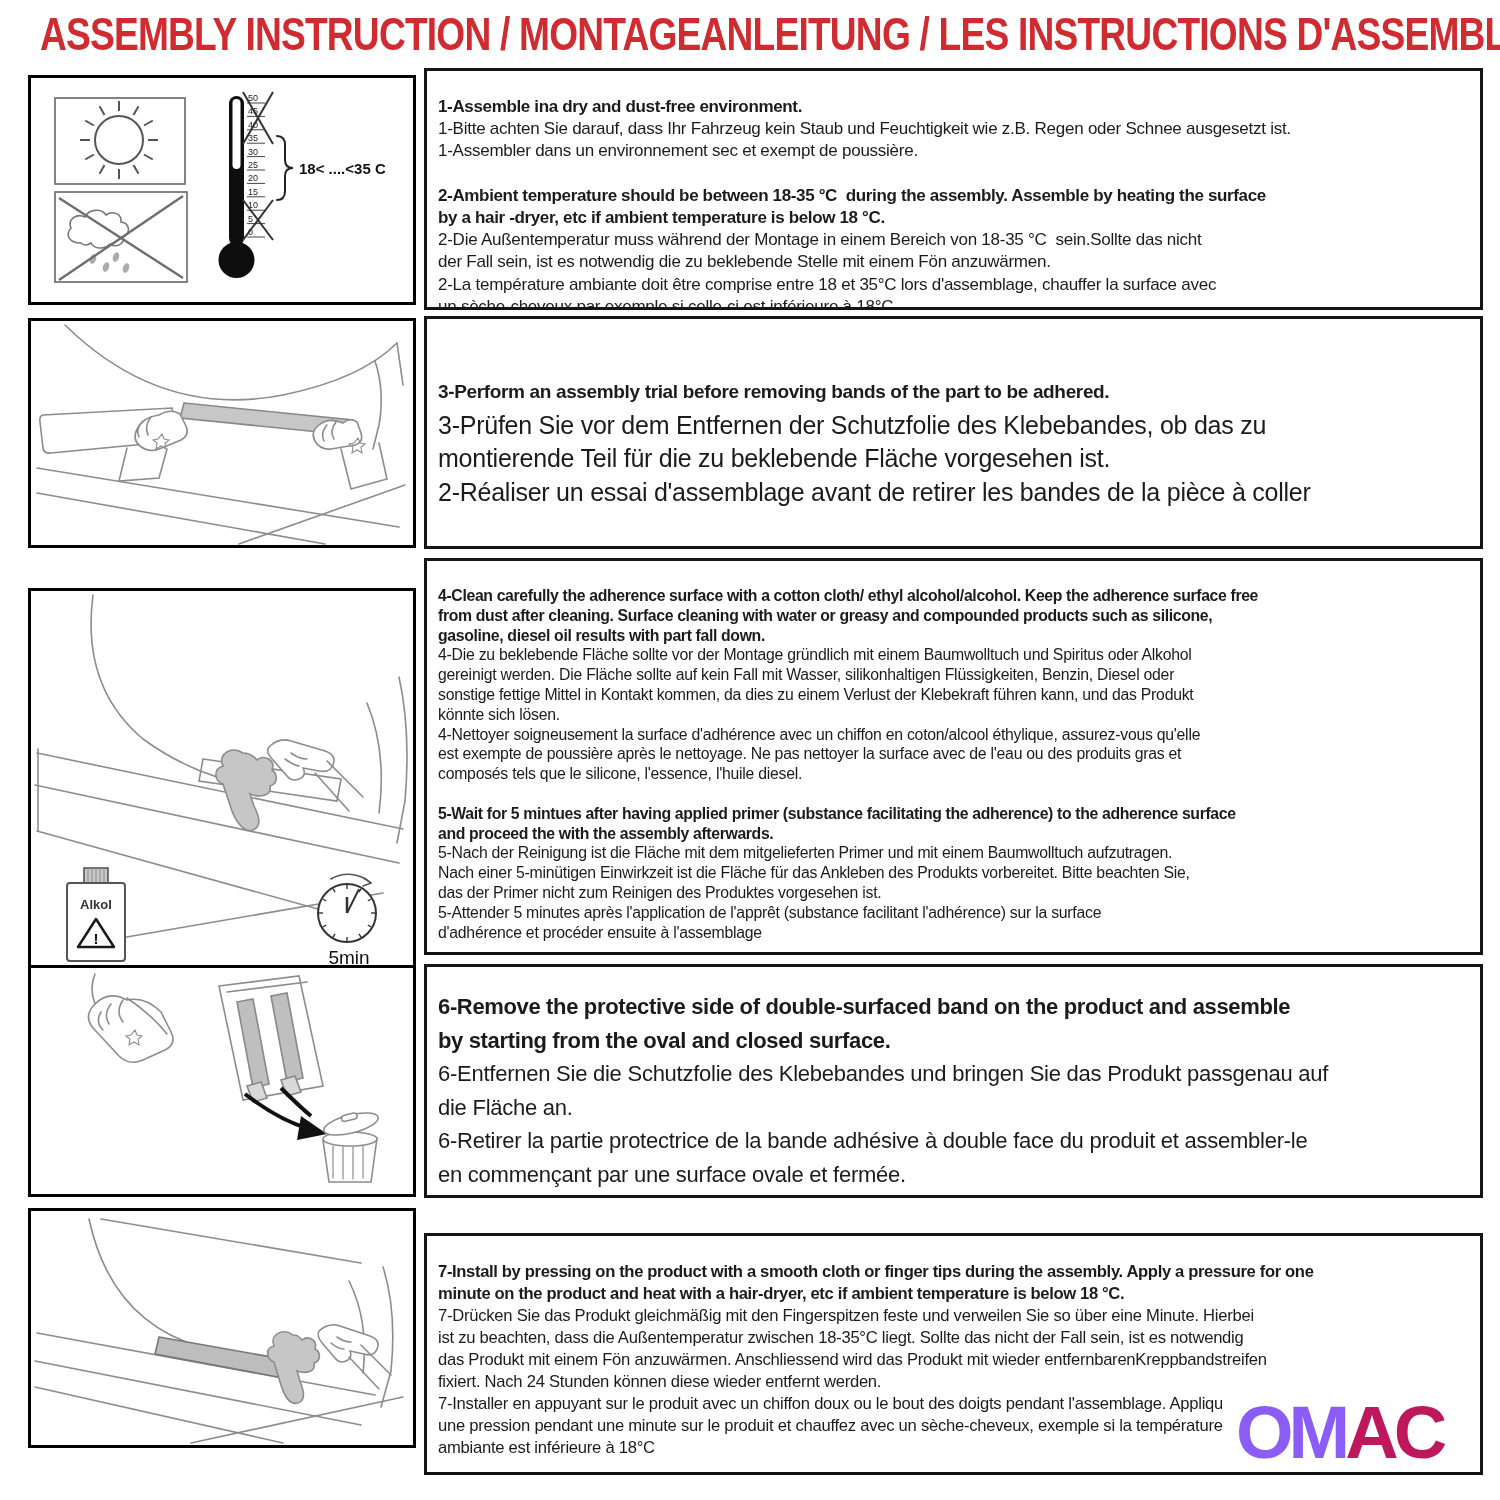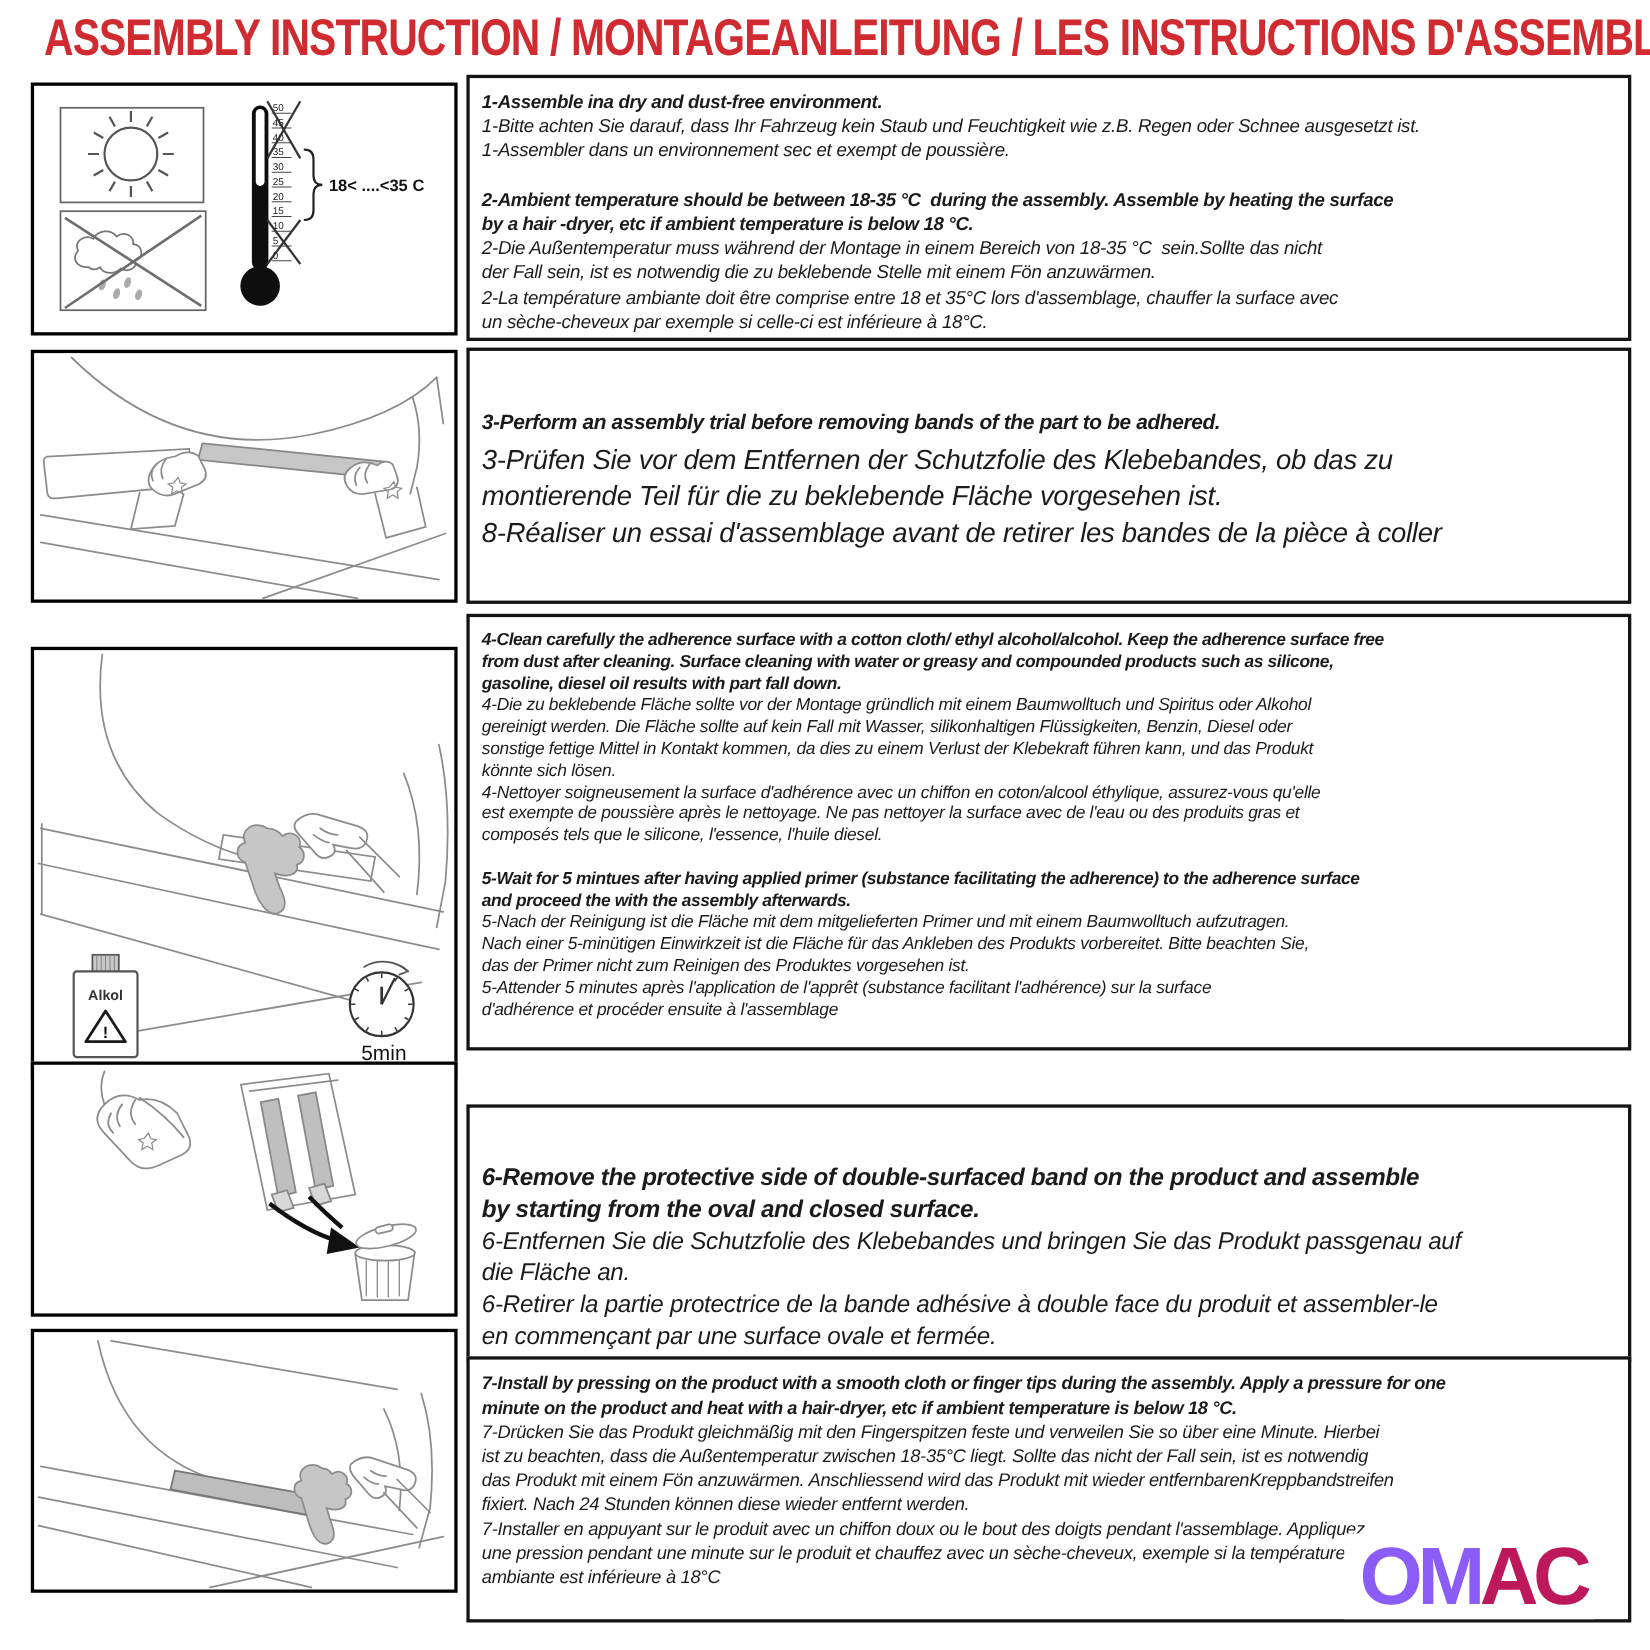--- a/index.html
+++ b/index.html
@@ -2,29 +2,29 @@
 <html><head>
 <meta charset="utf-8">
 <style>
   html,body{margin:0;padding:0;background:#fff;}
   .page{position:relative;width:1500px;height:1500px;background:#ffffff;overflow:hidden;font-family:"Liberation Sans",sans-serif;}
   .title{position:absolute;left:40px;top:6px;margin:0;font-size:47px;font-weight:bold;color:#cf2b31;
          white-space:nowrap;letter-spacing:-1px;transform:scaleX(0.79);transform-origin:left top;}
   .illus{position:absolute;border:3px solid #000000;background:#fff;box-sizing:border-box;}
   .illus svg{width:100%;height:100%;display:block;}
   .txt{position:absolute;border:3px solid #141414;background:#fff;box-sizing:border-box;
-       padding:11px 10px 6px 11px;color:#1b1b1b;overflow:hidden;font-style:italic;}
+       padding:25px 10px 6px 11px;color:#1b1b1b;overflow:hidden;}
   .txt .line{white-space:pre;letter-spacing:-0.25px;}
   .line.bold{font-weight:bold;letter-spacing:-0.35px;}
   .line:empty::before{content:"\00a0";}
   .r1{font-size:17px;line-height:22.2px;}
   .r2{font-size:25px;line-height:33.5px;display:flex;flex-direction:column;justify-content:center;}
   .r2 .line.bold{font-size:19px;}
   .r3{font-size:15.8px;line-height:19.8px;}
-  .r4{font-size:22px;line-height:29px;display:flex;flex-direction:column;justify-content:flex-end;margin-top:40px;}
+  .r4{font-size:22px;line-height:29px;display:flex;flex-direction:column;justify-content:space-between;}
   .r5{font-size:16.6px;line-height:22px;}
   .logo{position:absolute;left:1222px;top:1394px;z-index:3;background:#fff;padding:4px 8px 4px 14px;
         font-weight:bold;font-size:74px;line-height:70px;letter-spacing:-5px;white-space:nowrap;}
   .logo .blk{color:#8b5cf6;}
   .logo .red{color:#be185d;}
   svg text{font-family:"Liberation Sans",sans-serif;}
   .ln{stroke:#8c8c8c;stroke-width:1.6;fill:none;stroke-linecap:round;}
   .fillw{fill:#fff;}
   .strip{fill:#c7c7c7;stroke:#888;stroke-width:1.6;}
   .cloth{fill:#c6c6c6;stroke:#8c8c8c;stroke-width:1.6;}
@@ -149,21 +149,21 @@
         <path d="M310,128 L320,168 L356,158 L348,122" class="ln"></path>
         <path d="M327,117 l2,5 5,1 -4,3 1,6 -5,-3 -5,3 1,-6 -4,-3 5,-1 z" class="ln" style="stroke-width:1.1"></path>
       </g>
     </svg>
   </div>
   <div class="txt r2" style="left:424px;top:316px;width:1059px;height:233px">
 
   <div class="line bold">3-Perform an assembly trial before removing bands of the part to be adhered.</div>
       <div class="line regular">3-Prüfen Sie vor dem Entfernen der Schutzfolie des Klebebandes, ob das zu</div>
       <div class="line regular">montierende Teil für die zu beklebende Fläche vorgesehen ist.</div>
-      <div class="line regular">8-Réaliser un essai d'assemblage avant de retirer les bandes de la pièce à coller</div>
+      <div class="line regular">2-Réaliser un essai d'assemblage avant de retirer les bandes de la pièce à coller</div>
     </div>
 
   <div class="illus" style="left:28px;top:588px;width:388px;height:393px">
     <svg viewBox="0 0 382 387">
       <g>
         <path d="M62,4 Q50,96 112,148 Q170,190 235,196" class="ln"></path>
         <path d="M336,112 Q356,160 348,222" class="ln"></path>
         <path d="M368,86 Q380,140 374,210 L366,252" class="ln"></path>
         <path d="M7,158 L7,240" class="ln"></path>
         <path d="M6,162 L372,238" class="ln"></path>

